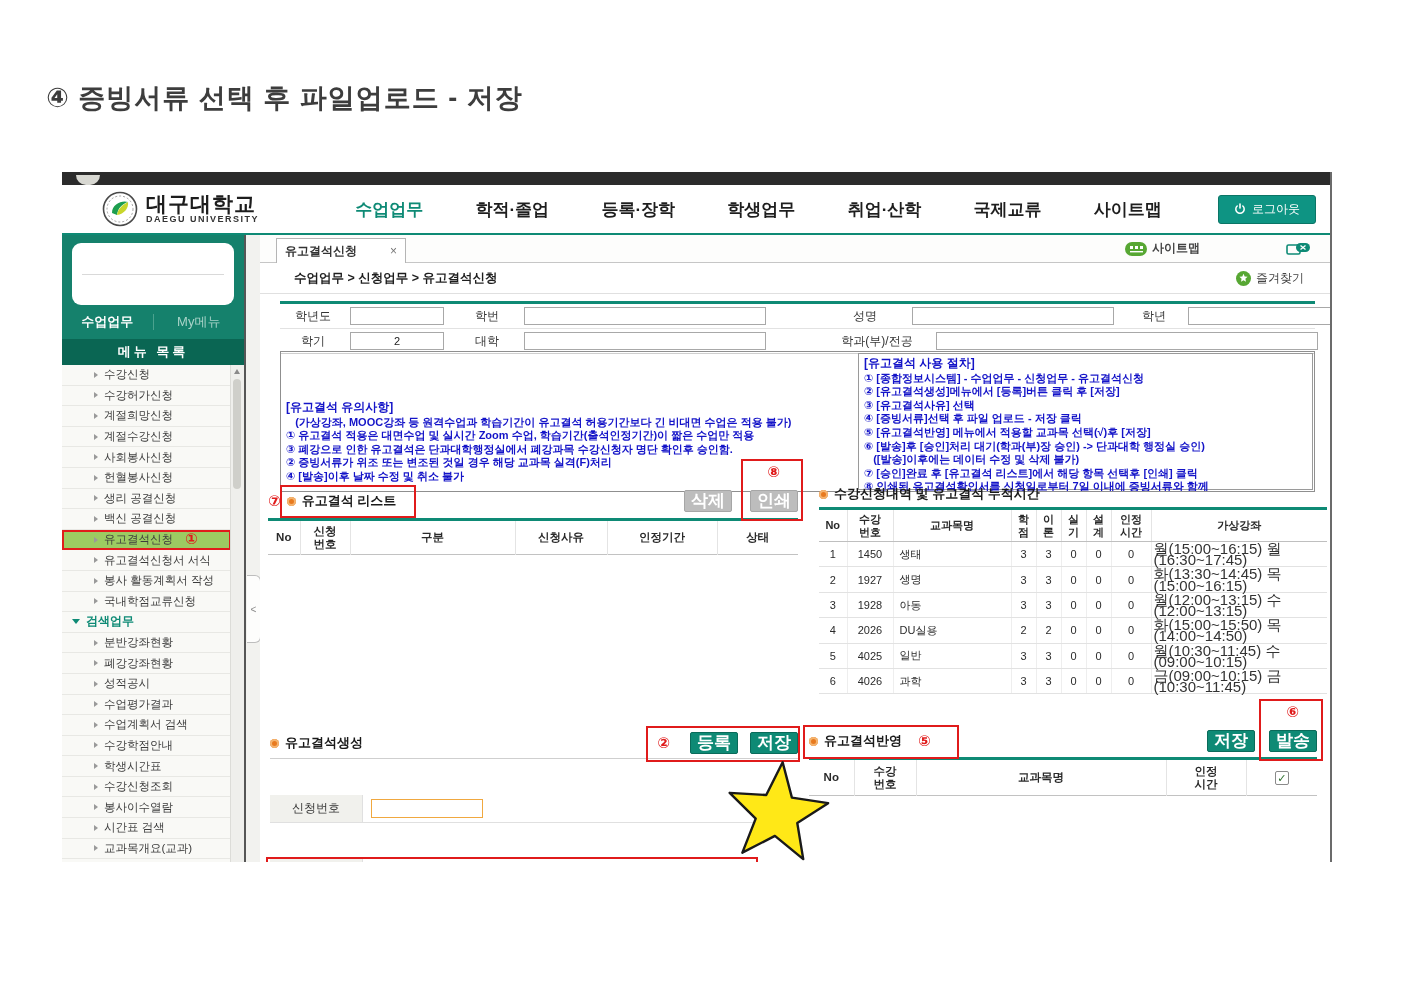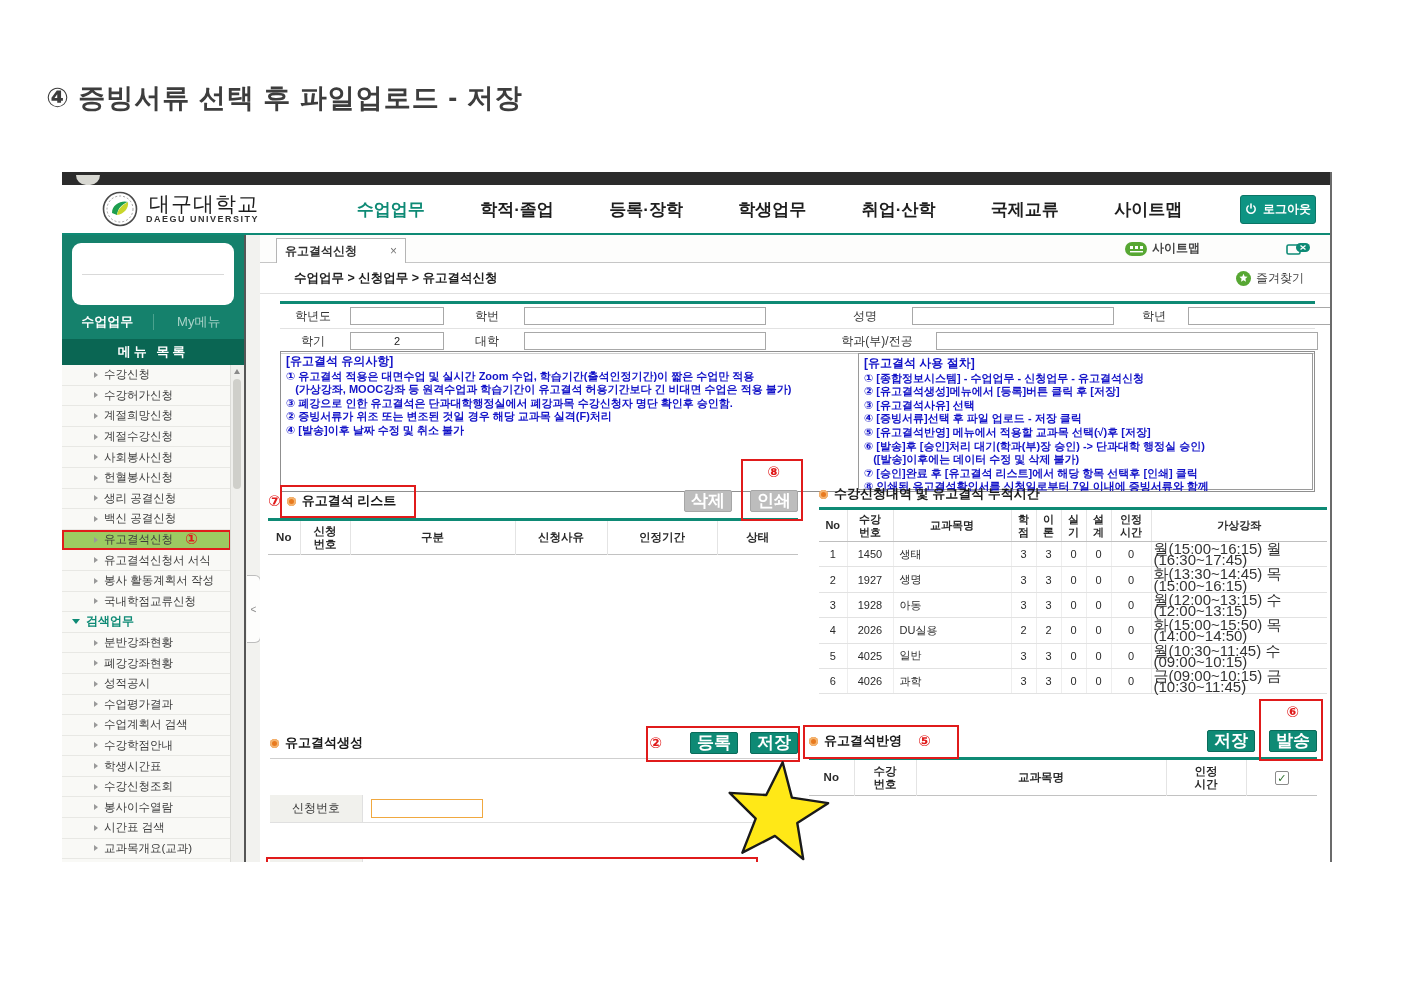--- a/index.html
+++ b/index.html
@@ -6,27 +6,27 @@
   body{width:1403px;height:992px;position:relative;background:#fff;overflow:hidden;
        font-family:"Liberation Sans","DejaVu Sans",sans-serif;color:#222;}
   .doc-title{position:absolute;left:46px;top:80px;font-size:27px;font-weight:700;color:#3d3d3d;letter-spacing:1px;}
 
   
   .app{position:absolute;left:62px;top:172px;width:1268px;height:690px;background:#fff;overflow:hidden;border-right:2px solid #6b6b6b;}
   .topbar{height:13px;background:#2b2b2b;position:relative;}
   .topbar .notch{position:absolute;left:14px;top:3px;width:24px;height:10px;background:#d8d8d2;border-radius:0 0 10px 10px;}
   .apphead{height:48px;background:#fff;border-bottom:2px solid #0E8A75;display:flex;align-items:center;}
   .logo{display:flex;align-items:center;gap:8px;margin-left:40px;}
-  .logo-text .kr{font-size:21px;font-weight:400;color:#1d1d1d;letter-spacing:1px;line-height:20px;text-align:right;}
+  .logo-text .kr{font-size:21px;font-weight:700;color:#1d1d1d;letter-spacing:1px;line-height:20px;}
   .logo-text .en{font-size:9px;font-weight:700;color:#333;letter-spacing:1.5px;}
   .nav{flex:1;display:flex;justify-content:space-around;margin:0 30px 0 70px;}
   .nav-item{font-size:17px;font-weight:700;color:#1e1e1e;cursor:pointer;}
   .nav-item.active{color:#0E8A75;}
-  .logout-btn{display:flex;align-items:center;gap:6px;background:#0E9483;color:#fff;font-size:12px;font-weight:700;
-    padding:5px 4px;border-radius:3px;margin-right:14px;border:1px solid #0B7566;}
+  .logout-btn{display:flex;align-items:center;gap:6px;background:#0E9483;color:#fff;font-size:12px;font-weight:400;
+    padding:5px 15px;border-radius:3px;margin-right:14px;border:1px solid #0B7566;}
 
   .mainrow{display:flex;height:627px;}
 
   
   .sidebar{width:182px;background:#15816C;flex:none;display:flex;flex-direction:column;}
   .side-card{margin:8px 10px 0;height:62px;background:#fff;border-radius:9px;position:relative;}
   .side-card::after{content:"";position:absolute;left:10px;right:10px;top:50%;border-top:1px solid #d9d9d9;}
   .side-tabs{height:34px;display:flex;align-items:center;}
   .side-tab{flex:1;text-align:center;font-size:13px;font-weight:700;color:#fff;}
   .side-tab.dim{color:#a9d3c8;font-weight:400;}
@@ -62,21 +62,21 @@
   
   .stuform{position:absolute;left:20px;right:15px;top:66px;border-top:3px solid #0E8A75;border-bottom:1px solid #cfcfcf;background:#fff;}
   .sf-row{display:flex;align-items:center;height:24px;}
   .sf-row:first-child{border-bottom:1px solid #e2e2e2;}
   .sf-label{font-size:12px;color:#333;text-align:center;flex:none;}
   .sf-input{height:16px;border:1px solid #a8a8a8;background:#fff;flex:none;font-size:11px;text-align:center;line-height:16px;color:#222;}
 
   
   .noticebox{position:absolute;left:20px;right:15px;top:116px;height:139px;border:1px solid #8f8f8f;display:flex;overflow:hidden;}
   .nb-col{font-size:11px;line-height:13.6px;color:#1414C8;font-weight:700;white-space:pre-wrap;padding:3px 5px;}
-  .nb-left{width:566px;flex:none;}
+  .nb-left{width:566px;flex:none;margin-top:46px;}
   .nb-right{flex:1;border:1px solid #9a9a9a;margin:1px;}
   .nb-title{font-size:12px;margin-bottom:1px;}
 
   
   .sec-head{display:flex;align-items:center;gap:6px;font-size:13px;font-weight:700;color:#1a1a1a;height:24px;position:relative;}
   .bullet{width:9px;height:9px;border-radius:50%;background:#E87A1F;box-shadow:inset 0 0 0 2px #f4b470;flex:none;}
   .spacer{flex:1;}
   .btn{font-size:17px;font-weight:700;width:46px;height:20px;line-height:20px;text-align:center;border-radius:2px;cursor:pointer;flex:none;}
   .btn-gray{background:#bdbdbd;color:#fff;border:1px solid #a6a6a6;}
   .btn-teal{background:#0E8A75;color:#fff;border:1px solid #0a6b5a;}
@@ -341,21 +341,21 @@
             <div class="sf-label" style="width: 66px;">학기</div>
             <div class="sf-input" style="width: 92px; margin: 0px 10px 0px 4px;">2</div>
             <div class="sf-label" style="width: 66px;">대학</div>
             <div class="sf-input" style="width: 240px; margin: 0px 10px 0px 4px;"></div>
             <div class="sf-label" style="width: 110px; margin-left: 46px;">학과(부)/전공</div>
             <div class="sf-input" style="width: 380px; margin: 0px 10px 0px 4px;"></div>
           </div>
         </div>
 
       <div class="noticebox">
-        <div class="nb-col nb-left" id="notice-left"><div class="nb-title">[유고결석 유의사항]</div><div>① 유고결석 적용은 대면수업 및 실시간 Zoom 수업, 학습기간(출석인정기간)이 짧은 수업만 적용</div><div>   (가상강좌, MOOC강좌 등 원격수업과 학습기간이 유고결석 허용기간보다 긴 비대면 수업은 적용 불가)</div><div>③ 폐강으로 인한 유고결석은 단과대학행정실에서 폐강과목 수강신청자 명단 확인후 승인함.</div><div>② 증빙서류가 위조 또는 변조된 것일 경우 해당 교과목 실격(F)처리</div><div>④ [발송]이후 날짜 수정 및 취소 불가</div></div>
+        <div class="nb-col nb-left" id="notice-left"><div class="nb-title">[유고결석 유의사항]</div><div>   (가상강좌, MOOC강좌 등 원격수업과 학습기간이 유고결석 허용기간보다 긴 비대면 수업은 적용 불가)</div><div>① 유고결석 적용은 대면수업 및 실시간 Zoom 수업, 학습기간(출석인정기간)이 짧은 수업만 적용</div><div>③ 폐강으로 인한 유고결석은 단과대학행정실에서 폐강과목 수강신청자 명단 확인후 승인함.</div><div>② 증빙서류가 위조 또는 변조된 것일 경우 해당 교과목 실격(F)처리</div><div>④ [발송]이후 날짜 수정 및 취소 불가</div></div>
         <div class="nb-col nb-right" id="notice-right"><div class="nb-title">[유고결석 사용 절차]</div><div>① [종합정보시스템] - 수업업무 - 신청업무 - 유고결석신청</div><div>② [유고결석생성]메뉴에서 [등록]버튼 클릭 후 [저장]</div><div>③ [유고결석사유] 선택</div><div>④ [증빙서류]선택 후 파일 업로드 - 저장 클릭</div><div>⑤ [유고결석반영] 메뉴에서 적용할 교과목 선택(√)후 [저장]</div><div>⑥ [발송]후 [승인]처리 대기(학과(부)장 승인) -&gt; 단과대학 행정실 승인)</div><div>   ([발송]이후에는 데이터 수정 및 삭제 불가)</div><div>⑦ [승인]완료 후 [유고결석 리스트]에서 해당 항목 선택후 [인쇄] 클릭</div><div>⑧ 인쇄된 유고결석확인서를 신청일로부터 7일 이내에 증빙서류와 함께</div></div>
       </div>
 
       <div class="listsec">
         <div class="sec-head">
           <span class="ann">⑦</span>
           <span class="bullet"></span>
           <span>유고결석 리스트</span>
           <div class="spacer"></div>
           <div class="btn btn-gray" style="margin-right:12px;">삭제</div>
@@ -493,21 +493,21 @@
             </tbody>
         </table>
       </div>
 
       <div class="createsec">
         <div class="sec-head">
           <span class="bullet"></span>
           <span>유고결석생성</span>
           <div class="spacer"></div>
           <span class="ann" style="margin-right:14px;">②</span>
-          <div class="btn btn-teal" style="margin-right:6px;margin-left:8px;">등록</div>
+          <div class="btn btn-teal" style="margin-right:6px;">등록</div>
           <div class="btn btn-teal">저장</div>
         </div>
         <div class="redbox" style="left:376px;top:-5px;width:150px;height:32px;"></div>
         <div class="cform">
           <div class="cf-row" style="height:27px;">
             <div class="cf-label">신청번호</div>
             <div class="oinput" style="width:110px;margin-left:8px;"></div>
           </div>
           <div class="cf-row" style="height:26px;">
             <span class="ann" style="position:absolute;left:-14px;top:6px;z-index:5;">③</span>

